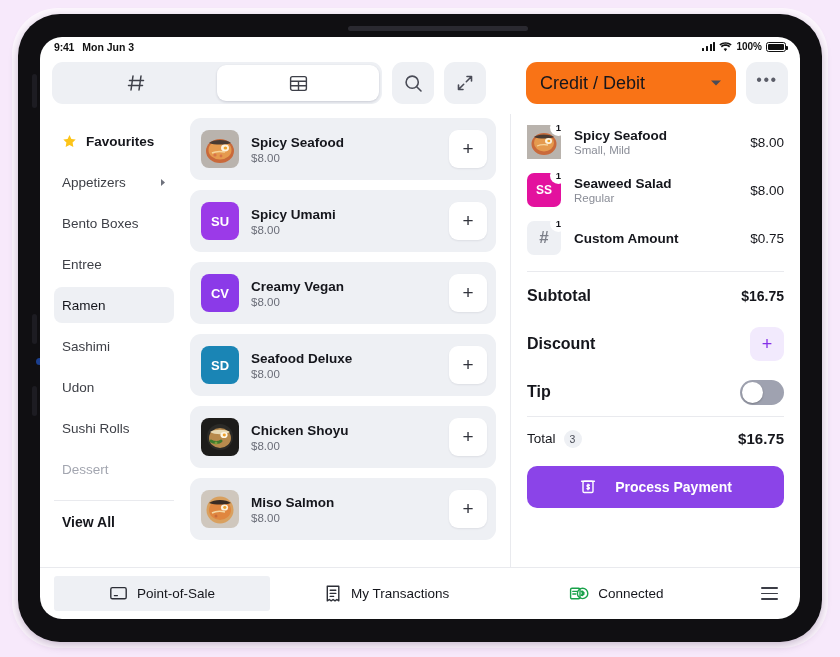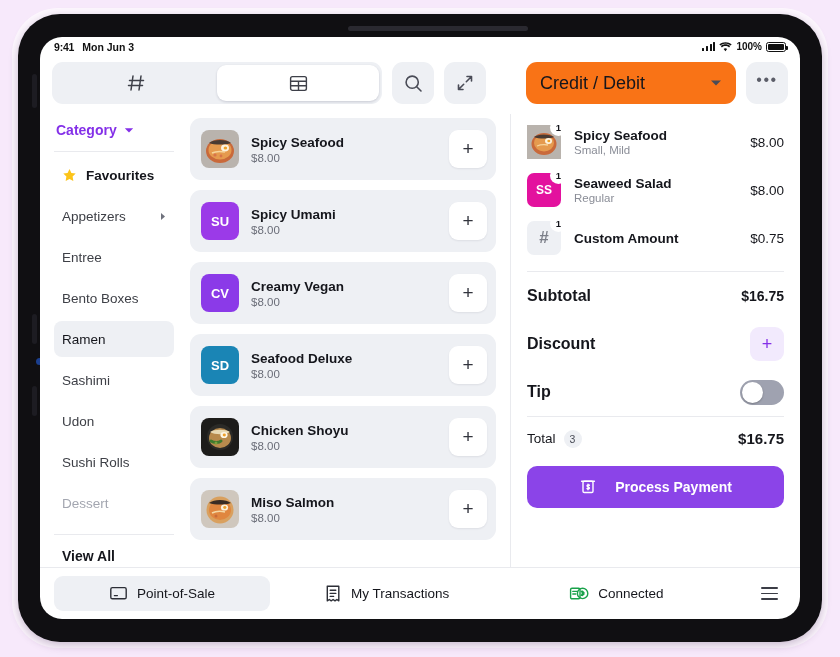--- a/index.html
+++ b/index.html
@@ -291,21 +291,21 @@
     height: 52px;
     border-top: 1px solid #e9eaee;
     display: flex; align-items: center;
     padding: 0 14px;
     position: relative;
   }
   .nav-item {
     display: flex; align-items: center; gap: 9px;
     font-size: 13.5px; color: #15161c;
     padding: 8px 18px;
-    border-radius: 9px;
+    border-radius: 3px;
   }
   .nav-item.active { background: #eef0f4; }
   #nav-pos { width: 216px; justify-content: center; }
   #nav-tx { margin-left: 36px; }
   #nav-connected { margin-left: 84px; color: #15161c; }
   #hamburger { margin-left: auto; display: flex; flex-direction: column; gap: 3.5px; padding: 8px; }
   #hamburger i { display: block; width: 17px; height: 1.8px; background: #3b3d46; border-radius: 1px; }
   svg { display: block; }
 </style>
 </head>
@@ -393,52 +393,44 @@
     </div>
 
     <div id="more-btn">
       <span>•••</span>
     </div>
   </div>
 
   <div id="body">
 
     <div id="sidebar">
-      <div id="category-head">
-        <span>Category</span>
-        <span>
-          <svg width="10" height="7" viewBox="0 0 10 7">
-              <path d="M.8 1.2 5 5.4 9.2 1.2Z" fill="#8430e8"></path>
-            </svg>
-        </span>
-      </div>
 
       <div class="cat-item favourites">
         <span>
           <svg width="15" height="15" viewBox="0 0 15 15">
               <path d="M7.5 1.1 9.4 5l4.3.6-3.1 3 .74 4.3-3.84-2-3.84 2 .74-4.3-3.1-3L5.6 5Z" fill="#fcc419"></path>
             </svg>
         </span>
         <span>Favourites</span>
       </div>
 
       <div class="cat-item">
         <span>Appetizers</span>
         <span class="chev">
           <svg width="6" height="9" viewBox="0 0 6 9">
               <path d="M1 1 5 4.5 1 8Z" fill="#6f727d"></path>
             </svg>
         </span>
       </div>
 
       <div class="cat-item">
+        <span>Bento Boxes</span>
+      </div>
+      <div class="cat-item">
         <span>Entree</span>
-      </div>
-      <div class="cat-item">
-        <span>Bento Boxes</span>
       </div>
       <div class="cat-item selected">
         <span>Ramen</span>
       </div>
       <div class="cat-item">
         <span>Sashimi</span>
       </div>
       <div class="cat-item">
         <span>Udon</span>
       </div>

